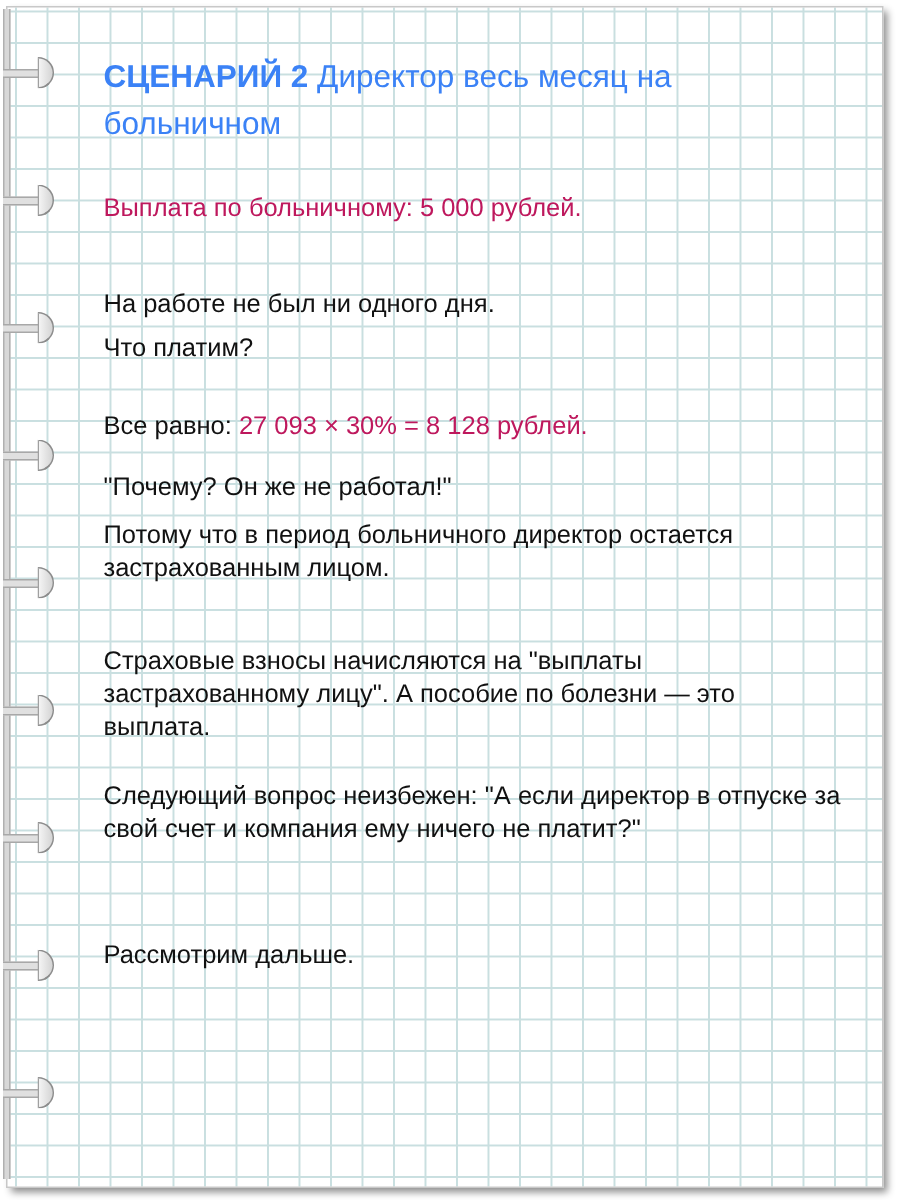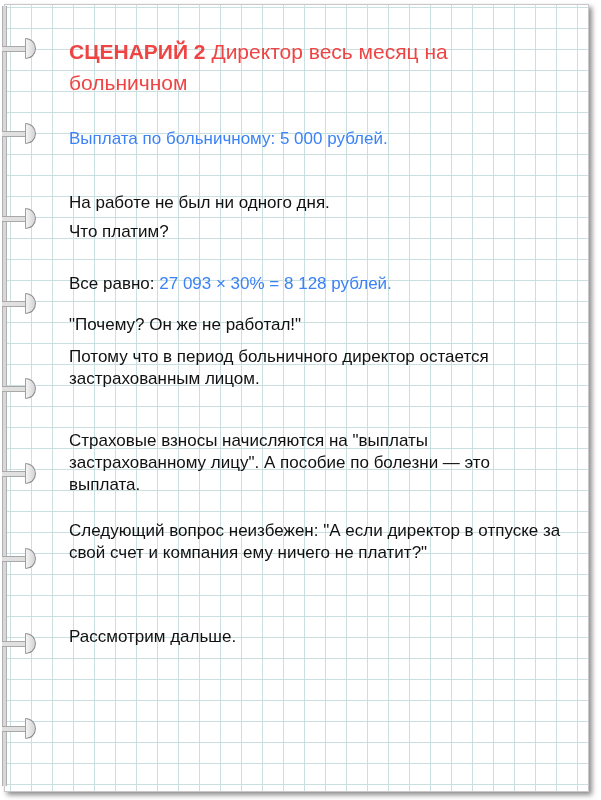--- a/index.html
+++ b/index.html
@@ -13,24 +13,24 @@
     background-size:21px 21px;
     background-position:5px 2px;
     border:1px solid #c8c8c8;
     box-shadow: 3px 3px 5px rgba(0,0,0,0.45);
   }
   .spine { position:absolute; left:2px; top:6px; width:3px; height:780px; background:#d8d8d8; border-left:1px solid #b0b0b0; border-right:1px solid #b0b0b0; }
   .ring { position:absolute; left:2px; width:34px; height:22px; }
   .ring .bar { position:absolute; left:0; top:8px; width:24px; height:4px; background:#e0e0e0; border-top:1px solid #a8a8a8; border-bottom:1px solid #a8a8a8; }
   .ring .cap { position:absolute; left:23px; top:0; width:11px; height:21px; background:linear-gradient(to right,#f4f4f4,#d4d4d4); border:1px solid #8c8c8c; border-left:1px solid #a0a0a0; border-radius:0 11px 11px 0; box-sizing:border-box; }
   .content { position:absolute; left:69px; top:0; width:510px; }
-  .title { position:absolute; top:36px; font-size:21px; line-height:31px; color:#ef4444; width:470px; }
+  .title { position:absolute; top:36px; font-size:21px; line-height:31px; color:#3b82f6; width:470px; }
   .title b { font-weight:700; }
   .p { position:absolute; font-size:17px; line-height:22px; color:#111; width:500px; }
-  .pink { color:#3b82f6; }
+  .pink { color:#be185d; }
 </style>
 </head>
 <body>
 
 <div class="page"></div>
 <div class="spine"></div>
 
 <div class="ring" style="top:38px">
     <div class="bar"></div>
     <div class="cap"></div>

